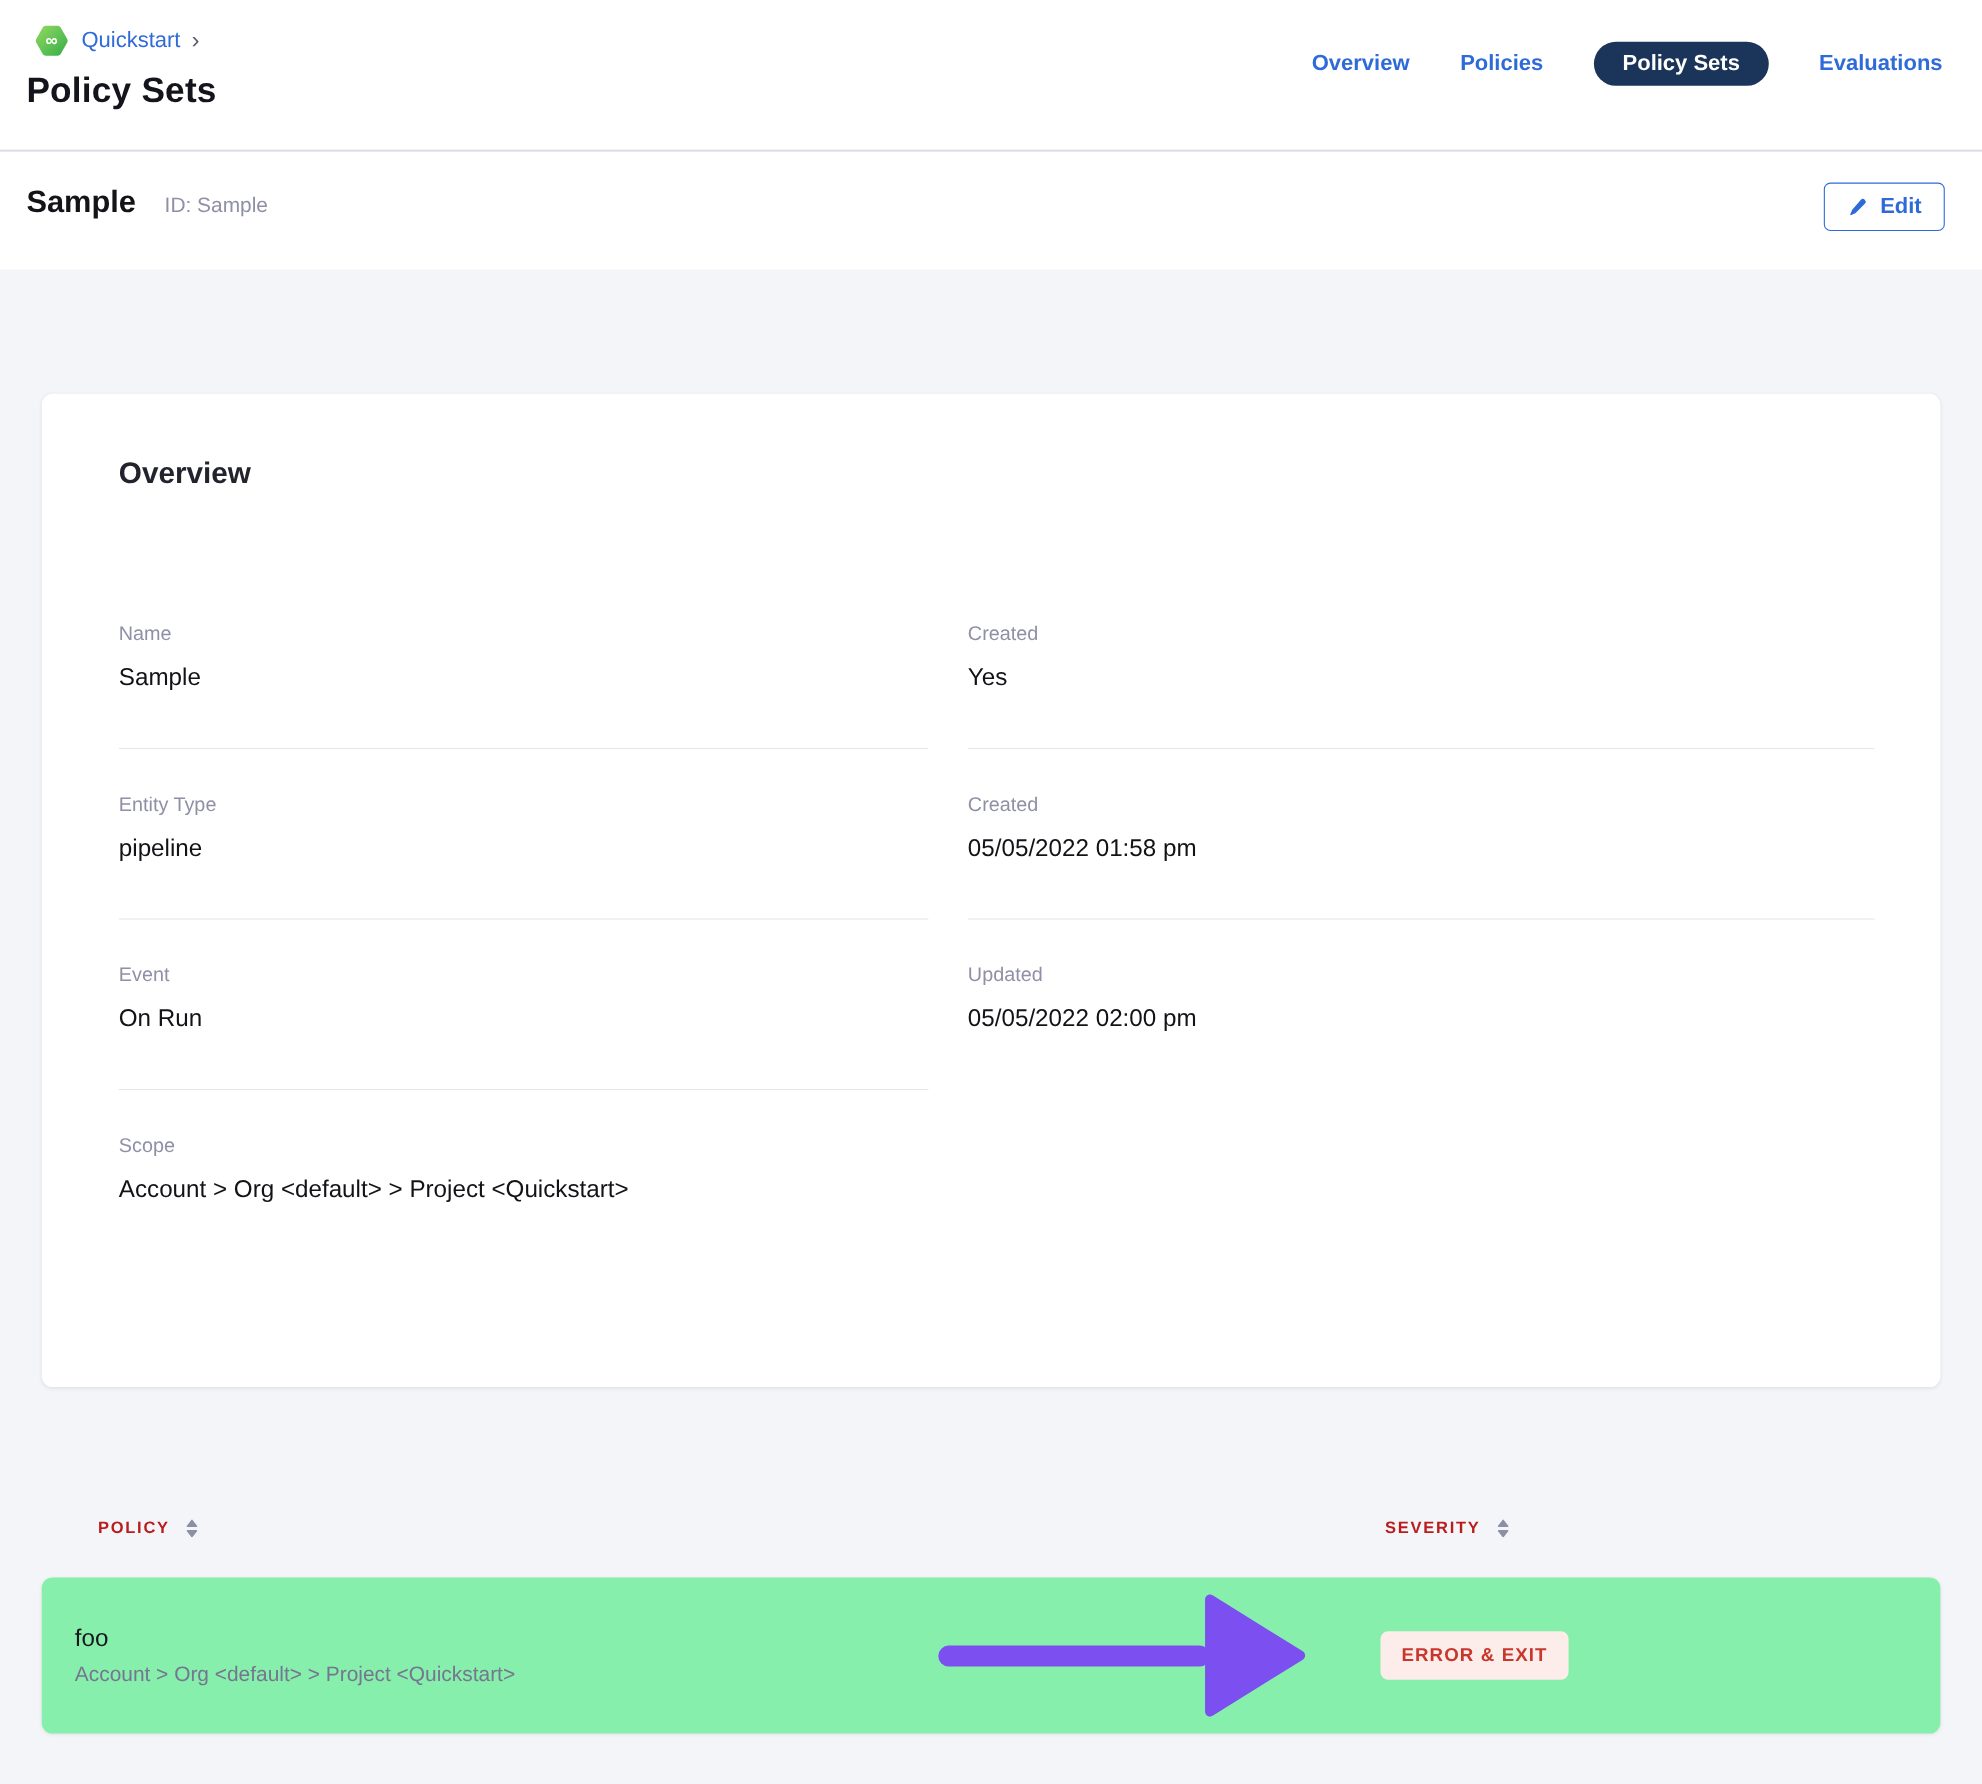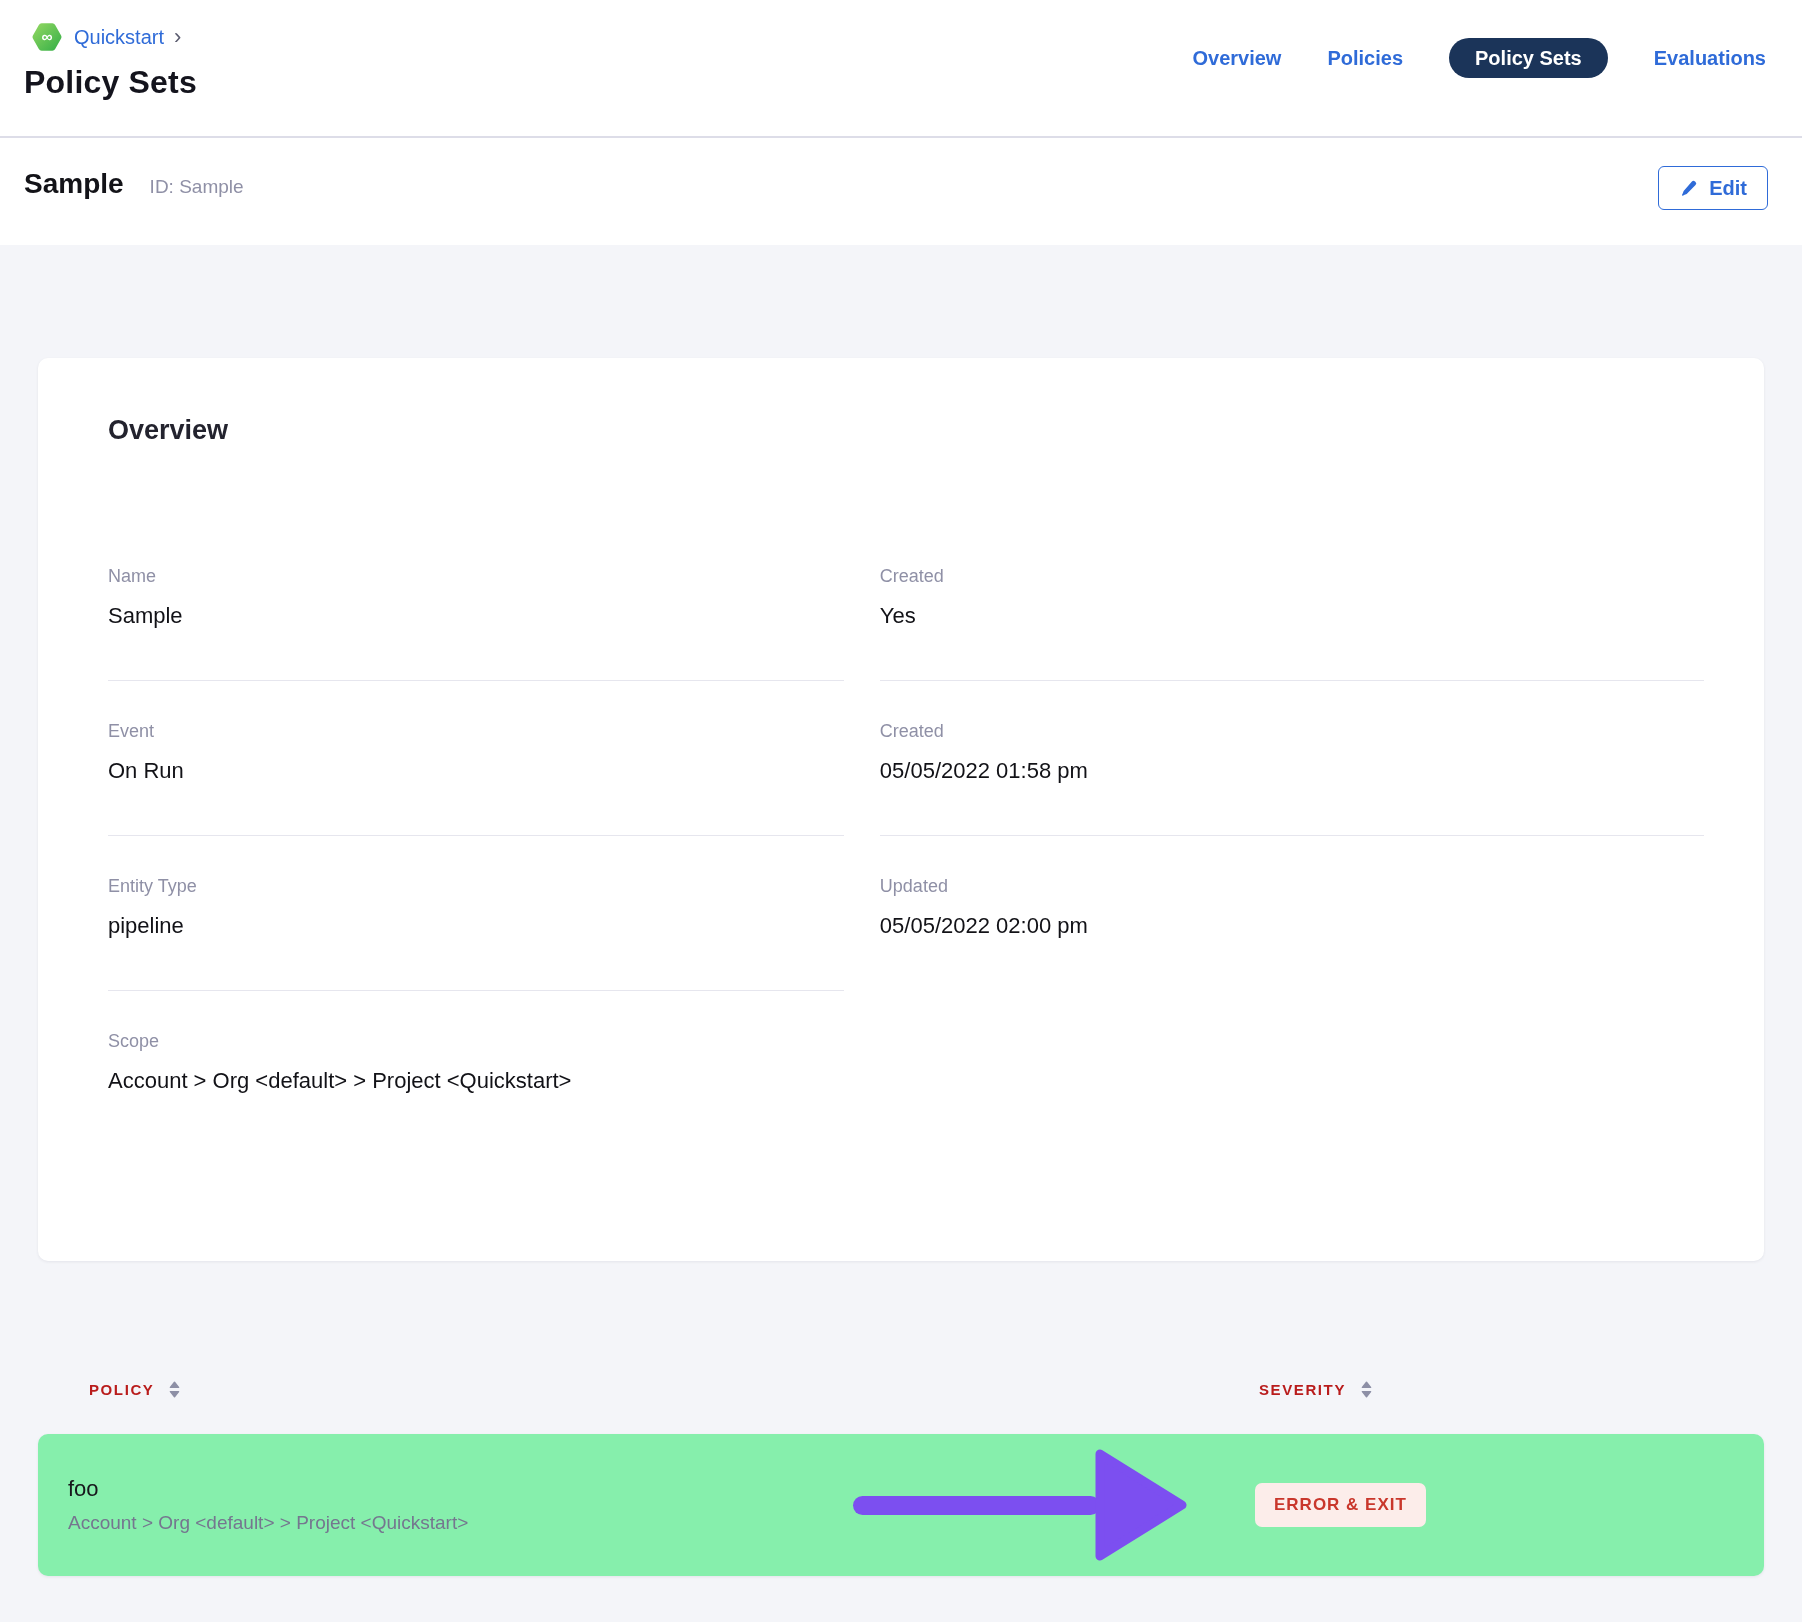--- a/index.html
+++ b/index.html
@@ -110,26 +110,26 @@
 
     <section class="card overview-card">
       <h3 class="overview-title">Overview</h3>
       <div class="fields-grid">
         <div class="fields-col">
           <div class="field">
             <div class="field-label">Name</div>
             <div class="field-value">Sample</div>
           </div>
           <div class="field">
+            <div class="field-label">Entity Type</div>
+            <div class="field-value">pipeline</div>
+          </div>
+          <div class="field">
             <div class="field-label">Event</div>
             <div class="field-value">On Run</div>
-          </div>
-          <div class="field">
-            <div class="field-label">Entity Type</div>
-            <div class="field-value">pipeline</div>
           </div>
           <div class="field">
             <div class="field-label">Scope</div>
             <div class="field-value">Account &gt; Org &lt;default&gt; &gt; Project &lt;Quickstart&gt;</div>
           </div>
         </div>
         <div class="fields-col">
           <div class="field">
             <div class="field-label">Created</div>
             <div class="field-value">Yes</div>

